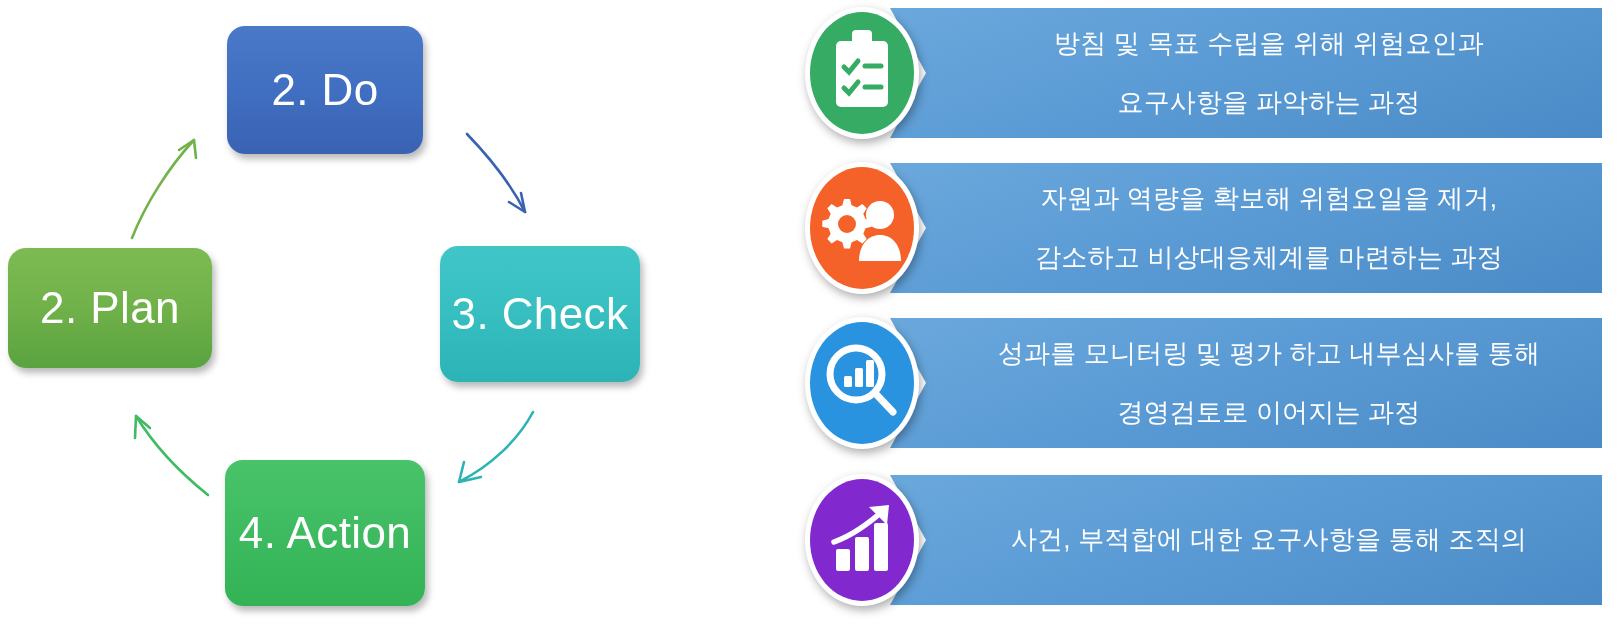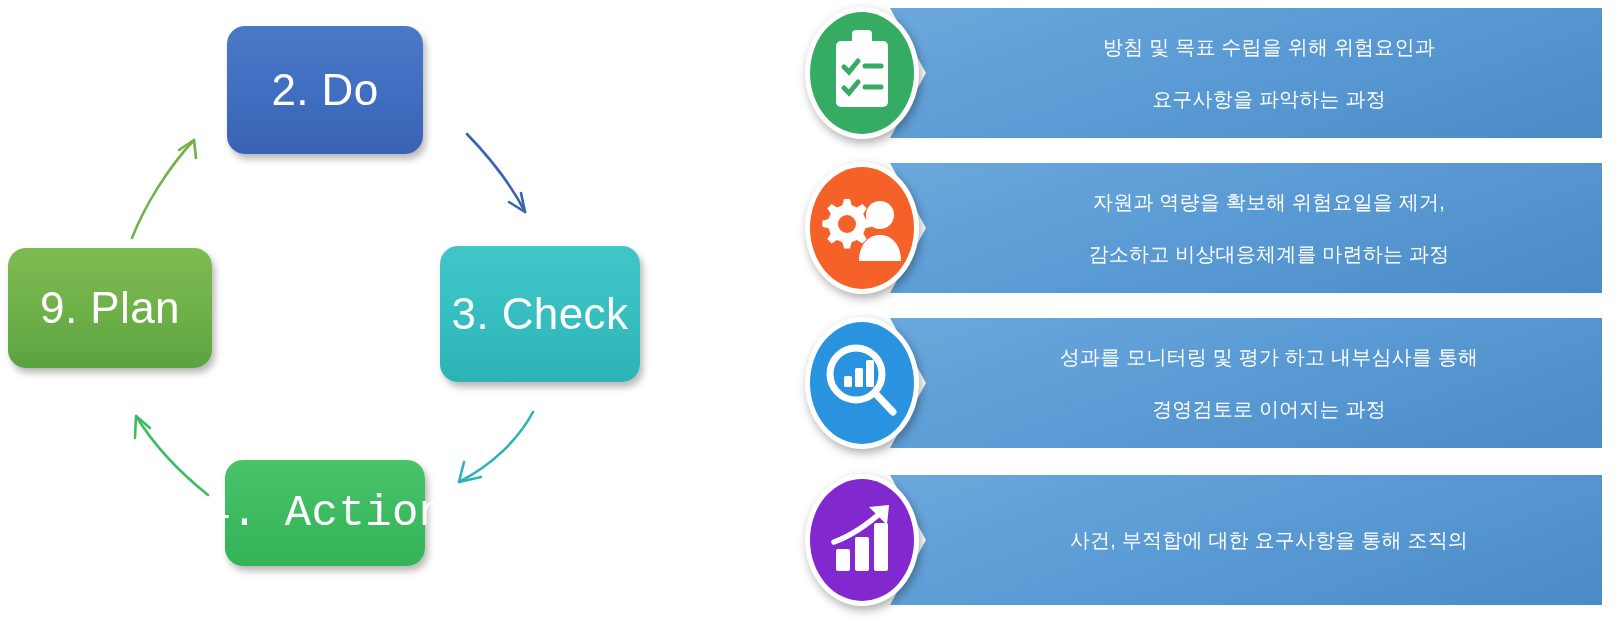--- a/index.html
+++ b/index.html
@@ -63,23 +63,22 @@
     left: 440px;
     top: 246px;
     width: 200px;
     height: 136px;
     background: linear-gradient(to bottom, #41c6c8 0%, #37bfc1 45%, #2cb3b5 100%);
   }
   .pdca-box.action {
     left: 225px;
     top: 460px;
     width: 200px;
-    height: 106px;
+    height: 146px;
     background: linear-gradient(to bottom, #49c36a 0%, #3fbc61 45%, #33b256 100%);
-    font-family: Liberation Mono, monospace;
   }
 
   #cycle-arrows {
     position: absolute;
     left: 0;
     top: 0;
     width: 700px;
     height: 630px;
     pointer-events: none;
   }
@@ -118,21 +117,21 @@
     flex-direction: column;
     align-items: center;
     justify-content: center;
     box-sizing: border-box;
     padding-left: 70px;
     padding-right: 24px;
   }
 
   .banner-line {
     color: #ffffff;
-    font-size: 20px;
+    font-size: 26px;
     line-height: 1.05;
     letter-spacing: 0.2px;
     text-align: center;
     white-space: nowrap;
   }
   .banner-line + .banner-line {
     margin-top: 31px;
     text-align: center;
   }
 
@@ -178,21 +177,21 @@
         <path d="M 459,482 L 464,462 M 459,482 L 481,477" fill="none" stroke="#2cb3b5" stroke-width="2.6" stroke-linecap="round"></path>
       </g>
 
       <g>
         <path d="M 208,495 C 183,475 155,447 136,416" fill="none" stroke="#3fbc61" stroke-width="2.6" stroke-linecap="round"></path>
         <path d="M 136,416 L 150,428 M 136,416 L 135,438" fill="none" stroke="#3fbc61" stroke-width="2.6" stroke-linecap="round"></path>
       </g>
     </svg>
 
     <div class="pdca-box plan">
-      <span>9. Plan</span>
+      <span>2. Plan</span>
     </div>
 
     <div class="pdca-box do">
       <span>2. Do</span>
     </div>
 
     <div class="pdca-box check">
       <span>3.  Check</span>
     </div>
 

